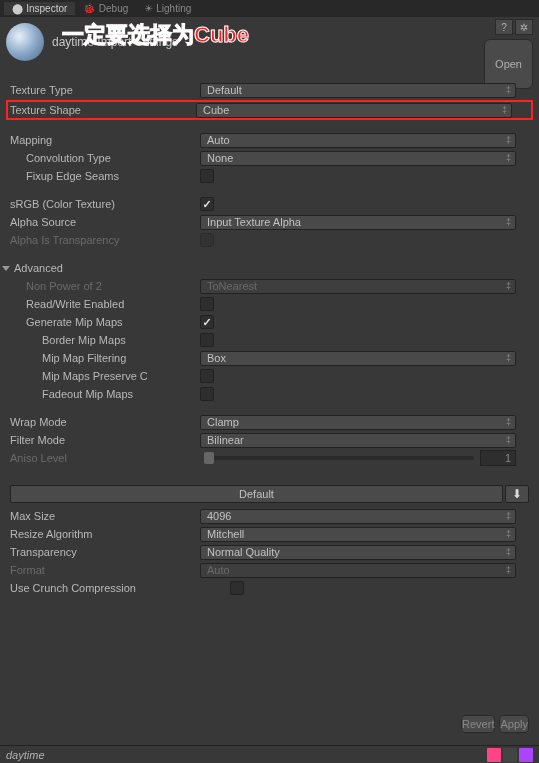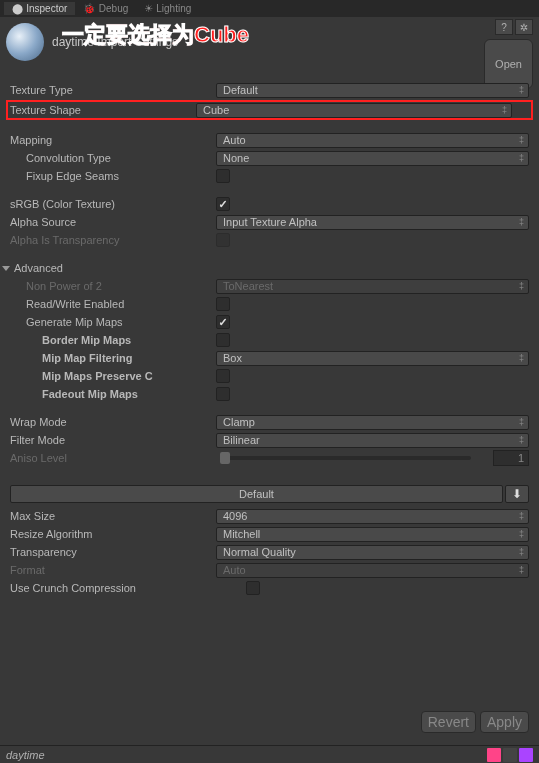--- a/index.html
+++ b/index.html
@@ -8,47 +8,47 @@
 .tab { padding: 1px 8px; color: #888; font-size: 10px; display: flex; align-items: center; gap: 3px; }
 .tab.active { background: #383838; color: #ccc; }
 .hdr { display: flex; align-items: center; padding: 2px 6px; background: #383838; position: relative; height: 50px; }
 .hdr-icon { width: 38px; height: 38px; border-radius: 50%; background: radial-gradient(circle at 35% 35%, #e8f0f8, #8aa8c8, #4a6888); margin-right: 8px; }
 .hdr-title { color: #c8c8c8; font-size: 12px; }
 .hdr-btns { position: absolute; right: 6px; top: 2px; display: flex; gap: 2px; }
 .hdr-btn { width: 18px; height: 16px; background: #4a4a4a; border: 1px solid #2a2a2a; display: flex; align-items: center; justify-content: center; color: #b0b0b0; font-size: 10px; }
 .open-btn { position: absolute; right: 6px; top: 22px; background: #4a4a4a; border: 1px solid #2a2a2a; color: #b0b0b0; padding: 18px 10px; font-size: 11px; border-radius: 6px; }
 .annotation { position: absolute; top: 20px; left: 62px; color: #ff2020; font-size: 22px; font-weight: bold; -webkit-text-stroke: 1px #fff; text-shadow: 0 0 1px #fff; z-index: 10; }
 .content { padding: 4px 0; }
-.row { display: flex; align-items: center; height: 18px; padding: 0 10px; gap: 16px; }
+.row { display: flex; align-items: center; height: 18px; padding: 0 10px; }
 .row.indent1 { padding-left: 26px; }
 .row.indent2 { padding-left: 42px; }
 .label { flex: 0 0 190px; color: #b8b8b8; }
 .row.indent1 .label { flex: 0 0 174px; }
-.row.indent2 .label { flex: 0 0 158px; font-weight: bold; }
+.row.indent2 .label { flex: 0 0 158px; }
 .label.disabled { color: #6a6a6a; }
 .dropdown { flex: 1; background: #494949; border: 1px solid #222; height: 15px; display: flex; align-items: center; padding: 0 6px; color: #c0c0c0; position: relative; border-radius: 2px; max-width: 316px; }
 .dropdown::after { content: '‡'; position: absolute; right: 4px; color: #888; font-size: 9px; }
 .dropdown.disabled { background: #3e3e3e; color: #6a6a6a; }
 .checkbox { width: 14px; height: 14px; background: #2e2e2e; border: 1px solid #222; border-radius: 2px; display: flex; align-items: center; justify-content: center; }
 .checkbox.checked::after { content: '✓'; color: #ddd; font-size: 11px; font-weight: bold; }
 .checkbox.disabled { opacity: 0.5; }
 .sep { height: 10px; }
 .highlight-box { border: 2px solid #ff2020; padding: 0; margin: 1px 6px; display: flex; align-items: center; height: 20px; }
 .highlight-box .label { flex: 0 0 188px; padding-left: 2px; }
 .highlight-box .dropdown { margin-right: 2px; }
 .foldout { display: flex; align-items: center; padding: 0 2px; height: 18px; cursor: pointer; }
 .foldout-arrow { width: 0; height: 0; border-left: 4px solid transparent; border-right: 4px solid transparent; border-top: 5px solid #999; margin-right: 4px; }
 .slider-track { flex: 1; height: 4px; background: #2a2a2a; border-radius: 2px; position: relative; max-width: 270px; margin-left: 4px; }
 .slider-thumb { position: absolute; left: 0; top: -4px; width: 10px; height: 12px; background: #666; border-radius: 2px; }
 .slider-val { width: 36px; background: #2e2e2e; border: 1px solid #222; text-align: right; padding: 1px 4px; margin-left: 6px; color: #888; }
 .default-bar { margin: 8px 10px 4px 10px; display: flex; }
 .default-btn { flex: 1; background: #4a4a4a; border: 1px solid #222; height: 18px; display: flex; align-items: center; justify-content: center; color: #c0c0c0; border-radius: 2px; }
 .download-btn { width: 24px; height: 18px; background: #4a4a4a; border: 1px solid #222; margin-left: 2px; display: flex; align-items: center; justify-content: center; border-radius: 2px; }
 .bottom-btns { position: absolute; bottom: 30px; right: 10px; display: flex; gap: 4px; }
-.bottom-btn { background: #4a4a4a; border: 1px solid #2a2a2a; color: #888; padding: 2px 6px; font-size: 14px; border-radius: 4px; }
+.bottom-btn { background: #4a4a4a; border: 1px solid #2a2a2a; color: #888; padding: 2px 0; font-size: 11px; border-radius: 4px; }
 .footer { position: absolute; bottom: 0; left: 0; right: 0; height: 18px; background: #383838; border-top: 1px solid #222; display: flex; align-items: center; padding: 0 6px; }
 .footer-label { flex: 1; color: #b0b0b0; font-style: italic; }
 .footer-chip { width: 14px; height: 14px; margin-left: 2px; border-radius: 1px; }
 </style>
 </head>
 <body>
 
 <div class="tab-bar">
   <div class="tab active">
       <span>⬤</span>

